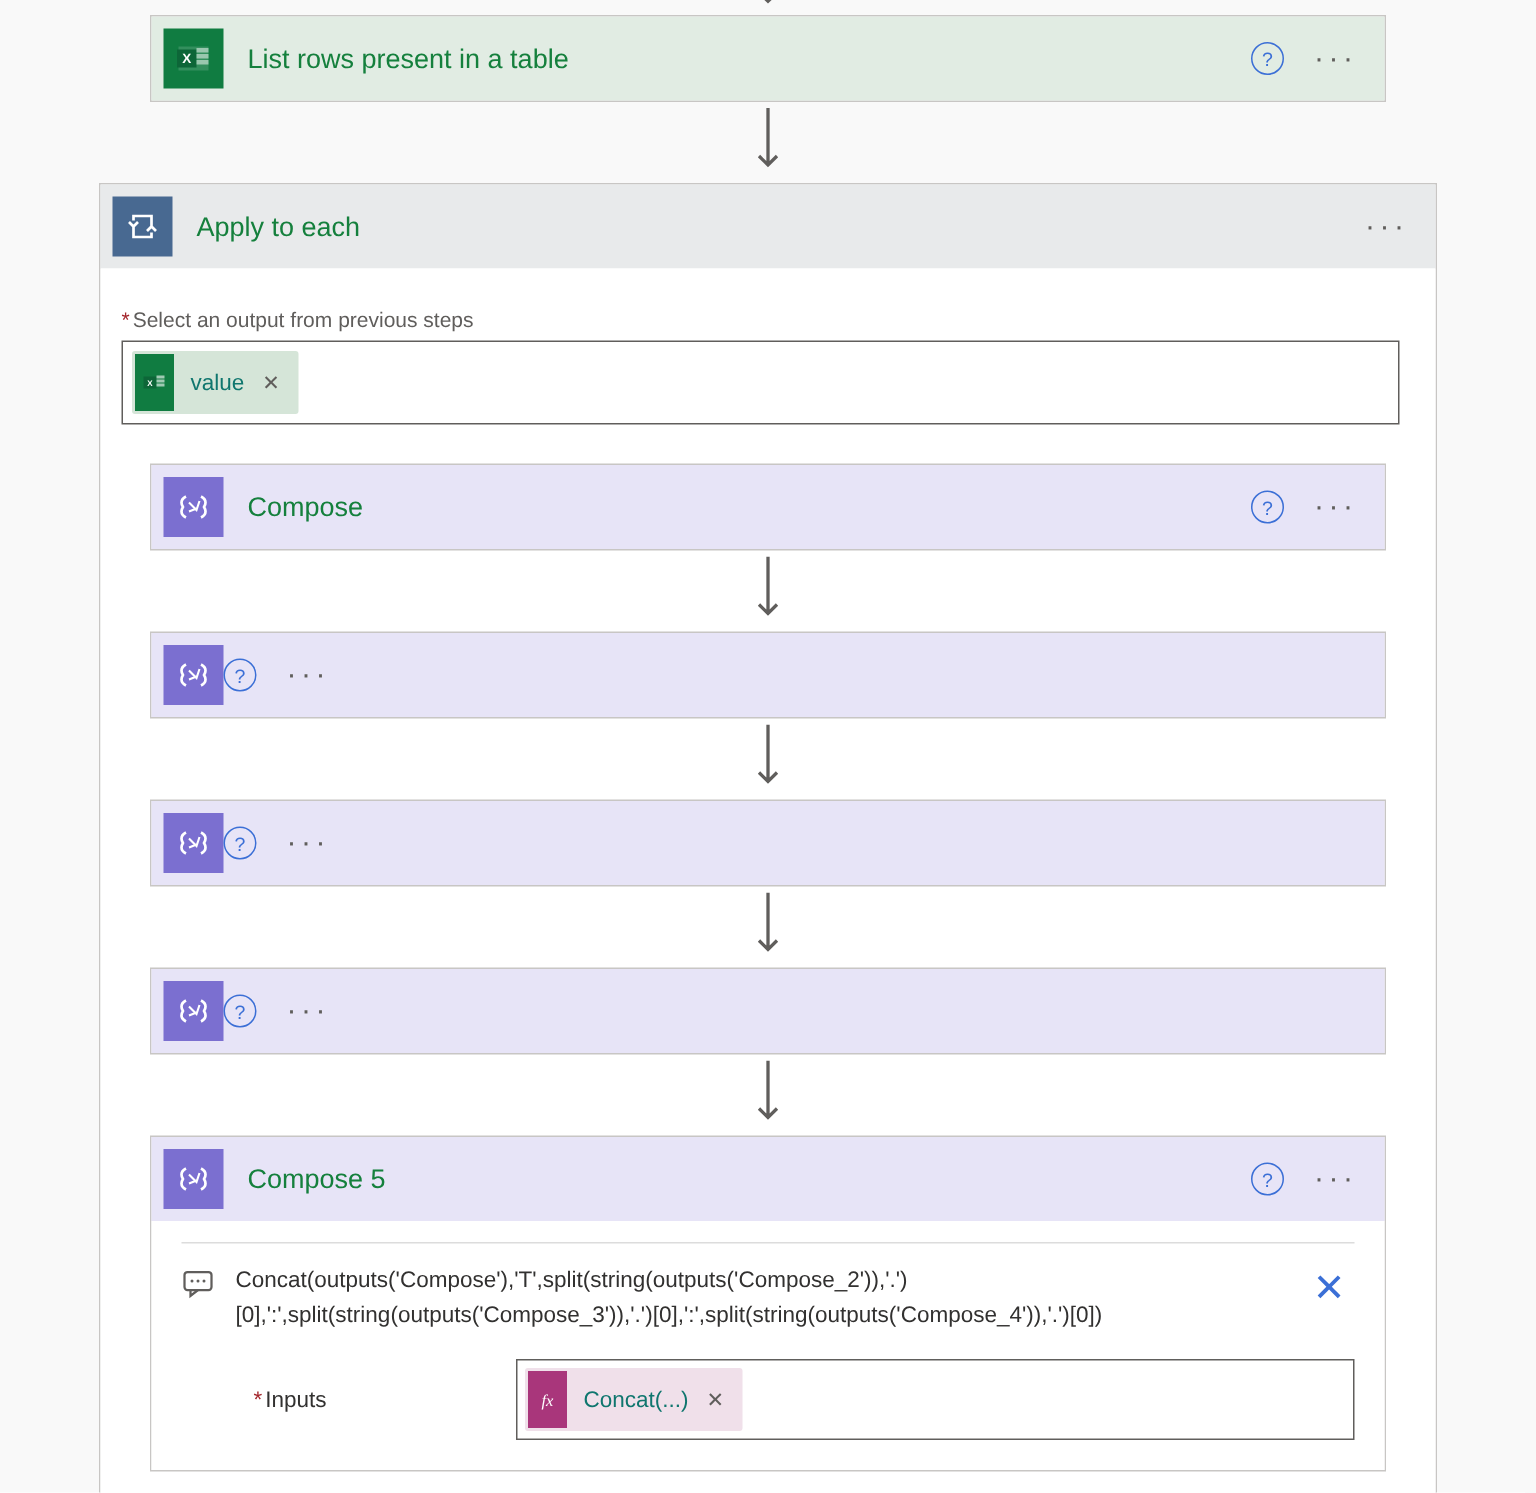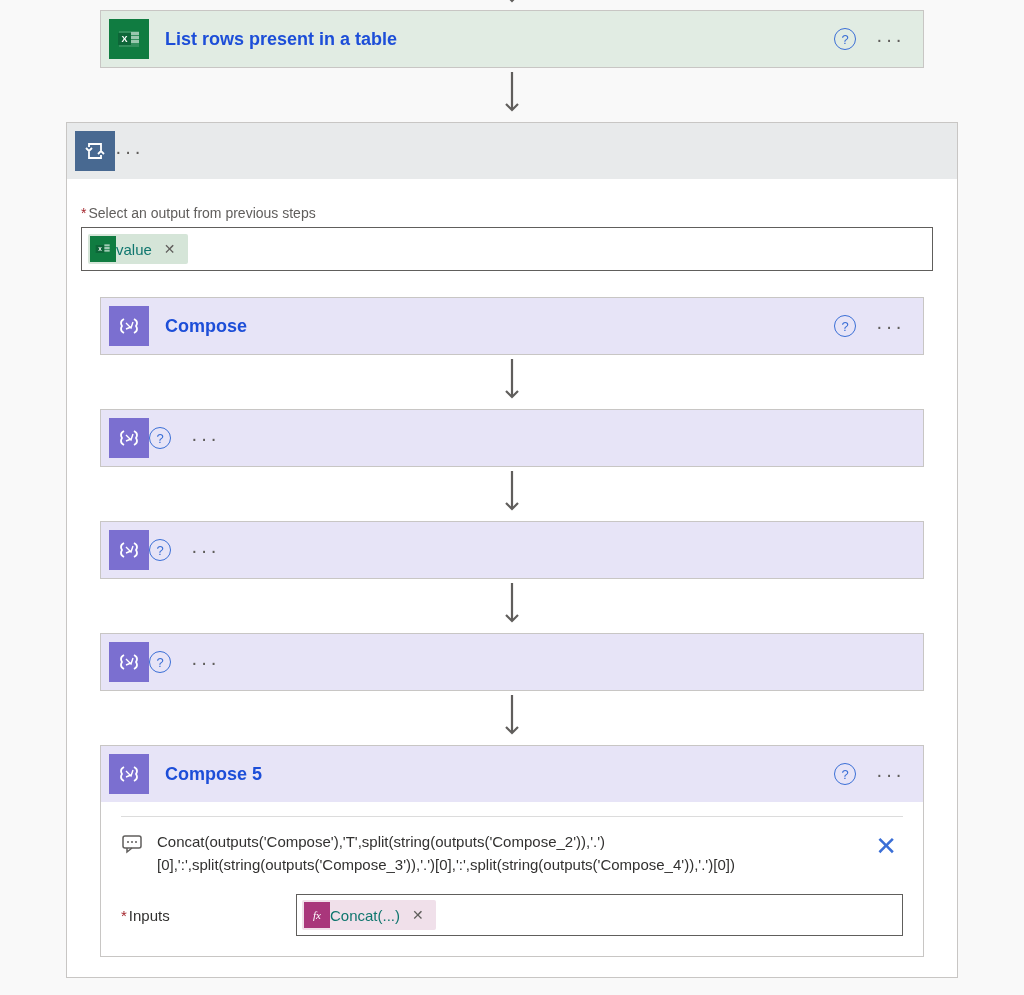--- a/index.html
+++ b/index.html
@@ -51,22 +51,21 @@
   height: 40px;
   display: flex;
   align-items: center;
   justify-content: center;
   flex-shrink: 0;
 }
 .card-title {
   flex: 1;
   margin-left: 16px;
   font-size: 18px;
-  color: #1d4ed8;
-  font-weight: bold;
+  color: #15803d;
 }
 .help-circle {
   width: 22px;
   height: 22px;
   border: 1.5px solid #3b6fd6;
   border-radius: 50%;
   color: #3b6fd6;
   display: flex;
   align-items: center;
   justify-content: center;
@@ -103,25 +102,25 @@
 .token {
   display: inline-flex;
   align-items: center;
   border-radius: 2px;
   padding: 2px 8px 2px 2px;
 }
 .token-excel { background: #d5e5d8; }
 .token-fx { background: #f0e0ea; }
 .token-icon {
   width: 26px;
-  height: 26px;
-  display: flex;
-  align-items: center;
-  justify-content: center;
-  margin-right: 0;
+  height: 38px;
+  display: flex;
+  align-items: center;
+  justify-content: center;
+  margin-right: 11px;
 }
 .token-text { font-size: 15px; color: #0f766e; margin-right: 8px; }
 .remove-x {
   font-size: 14px;
   color: #605e5c;
   cursor: pointer;
   padding: 0 4px;
 }
 .nested {
   display: flex;
@@ -161,20 +160,21 @@
 .inputs-row {
   display: flex;
   align-items: center;
   margin-top: 18px;
 }
 .inputs-label {
   width: 175px;
   font-size: 15px;
   color: #323130;
   flex-shrink: 0;
+  margin-left: 48px;
 }
 .inputs-field {
   flex: 1;
   border: 1px solid #605e5c;
   padding: 5px;
   display: flex;
   align-items: center;
 }
 </style>
 </head>
@@ -212,20 +212,21 @@
       </svg>
   </div>
 
   <div class="card loop-card">
     <div class="card-header card-loop-header">
       <div class="icon-box" style="background:#486991">
         <svg width="24" height="24" viewBox="0 0 24 24">
             <path d="M6 8 L6 5 L18 5 L18 12 M18 16 L18 19 L6 19 L6 12 M3 9 L6 12 L9 9 M15 15 L18 12 L21 15" stroke="#fff" stroke-width="1.8" fill="none"></path>
           </svg>
       </div>
+      <div class="card-title">Apply to each</div>
       <div class="menu-dots">···</div>
     </div>
     <div class="loop-body">
       <div class="field-label">
         <span class="req">*</span><span>Select an output from previous steps</span>
       </div>
       <div class="input-row">
         <span class="token token-excel">
           <span class="token-icon" style="background:#107c41">
             <svg width="16" height="16" viewBox="0 0 24 24">

